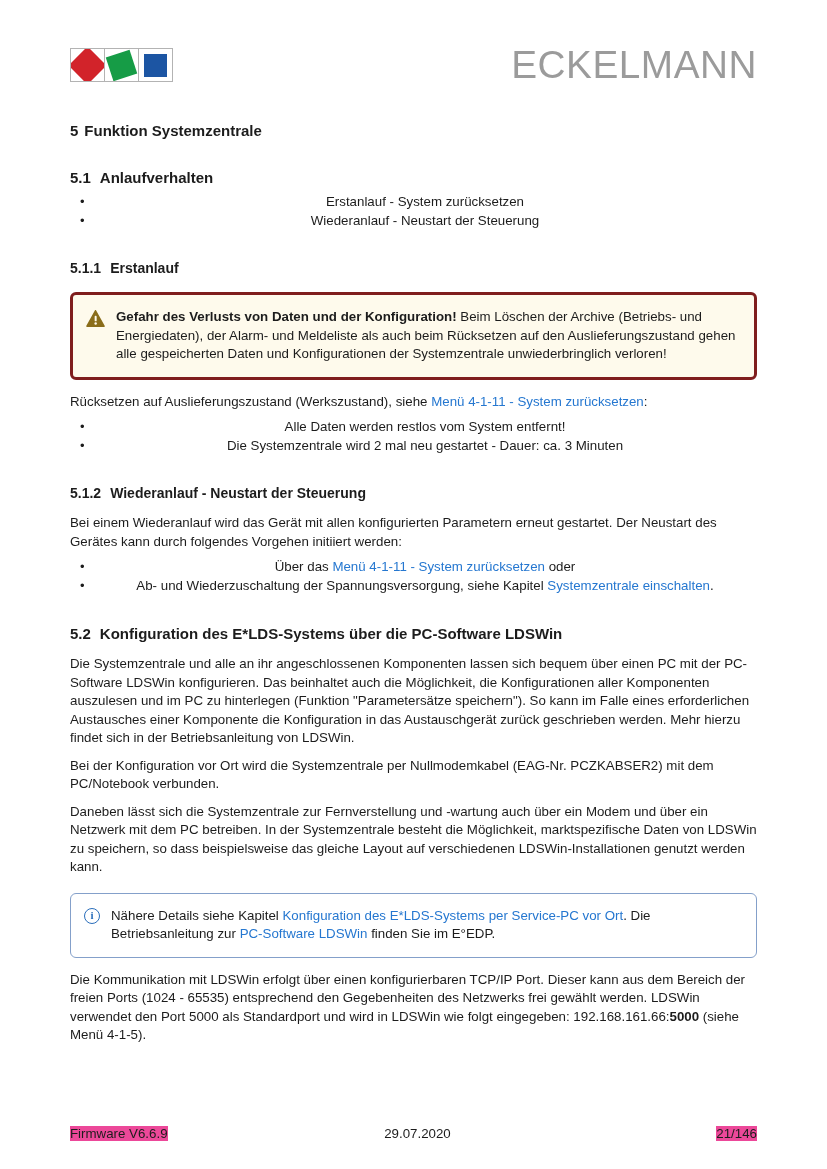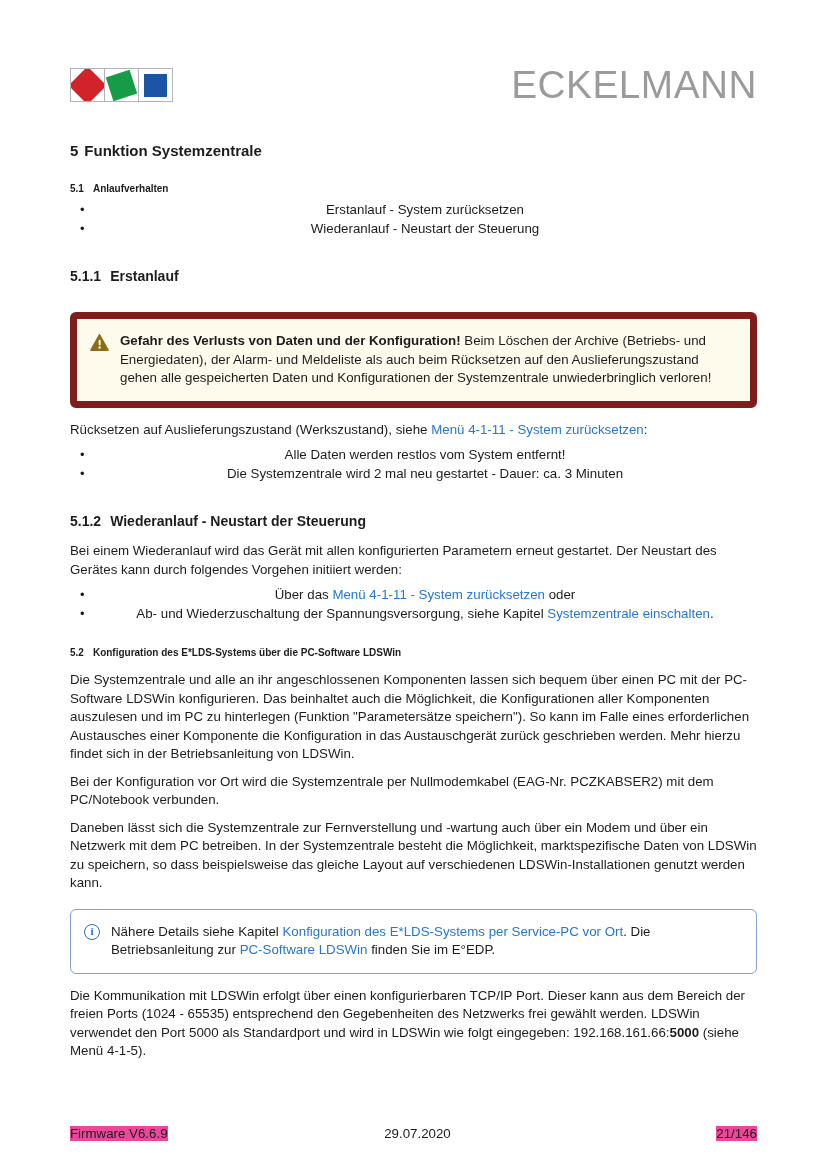--- a/index.html
+++ b/index.html
@@ -4,63 +4,63 @@
 <style>
   * { margin:0; padding:0; box-sizing:border-box; }
   html,body { width:827px; height:1169px; }
   body {
     background:#ffffff;
     font-family:"Liberation Sans", sans-serif;
     color:#1c1c1c;
     position:relative;
     overflow:hidden;
   }
-  .page { position:absolute; inset:0; padding:68px 70px 0 70px; }
+  .page { position:absolute; inset:0; padding:48px 70px 0 70px; }
 
   
   .header { display:flex; justify-content:space-between; align-items:flex-start; height:40px; }
   .logo-grid { display:flex; }
   .logo-cell {
     width:35px; height:34px; border:1px solid #b3b3b3; background:#fff;
     display:flex; align-items:center; justify-content:center; overflow:hidden;
     margin-right:-1px;
   }
   .shape-red   { width:27px; height:27px; background:#d2232a; transform:rotate(45deg); }
   .shape-green { width:25px; height:25px; background:#169c46; transform:rotate(-18deg); }
   .shape-blue  { width:23px; height:23px; background:#1c55a3; }
   .wordmark {
     font-size:38px; line-height:0.9; color:#9b9b9b; font-weight:400;
     letter-spacing:0.5px; transform:scale(1.02,1.0); transform-origin:right top;
   }
 
   
   .h1 { margin-top:34px; font-size:15px; font-weight:bold; }
-  .h2 { margin-top:24px; font-size:10px; font-weight:bold; }
+  .h2 { margin-top:30px; font-size:15px; font-weight:bold; }
   .h3 { margin-top:30px; font-size:14px; font-weight:bold; }
   .h-num { margin-right:6px; }
   .h-num-wide { margin-right:9px; }
 
   
   p.body { margin-top:13px; font-size:13.3px; line-height:18.5px; }
   p.tight { margin-top:9px; }
   ul.bullets { list-style:none; margin:7px 0 0 10px;text-align:center; }
   ul.bullets li {
     position:relative; padding-left:13px;
     font-size:13.3px; line-height:18.5px;
   }
   ul.bullets li::before {
     content:"\2022"; position:absolute; left:0; top:0; font-size:13px; color:#1c1c1c;
   }
   a.link { color:#2577d0; text-decoration:none; cursor:pointer; }
   .bold { font-weight:bold; }
 
   
   .callout-warning {
-    margin-top:28px; display:flex; gap:11px;
-    border:7px solid #7f1d1d; background:#fefaec; border-radius:6px;
+    margin-top:16px; display:flex; gap:11px;
+    border:3px solid #7f1d1d; background:#fefaec; border-radius:6px;
     padding:13px 14px 13px 13px;
   }
   .warn-icon { flex:0 0 19px; padding-top:2px; }
   .callout-warning .txt { font-size:13.3px; line-height:18.5px; }
 
   
   .callout-info {
     margin-top:16px; display:flex; gap:11px;
     border:1px solid #84a0ca; background:#ffffff; border-radius:6px;
     padding:13px 14px 13px 13px;

